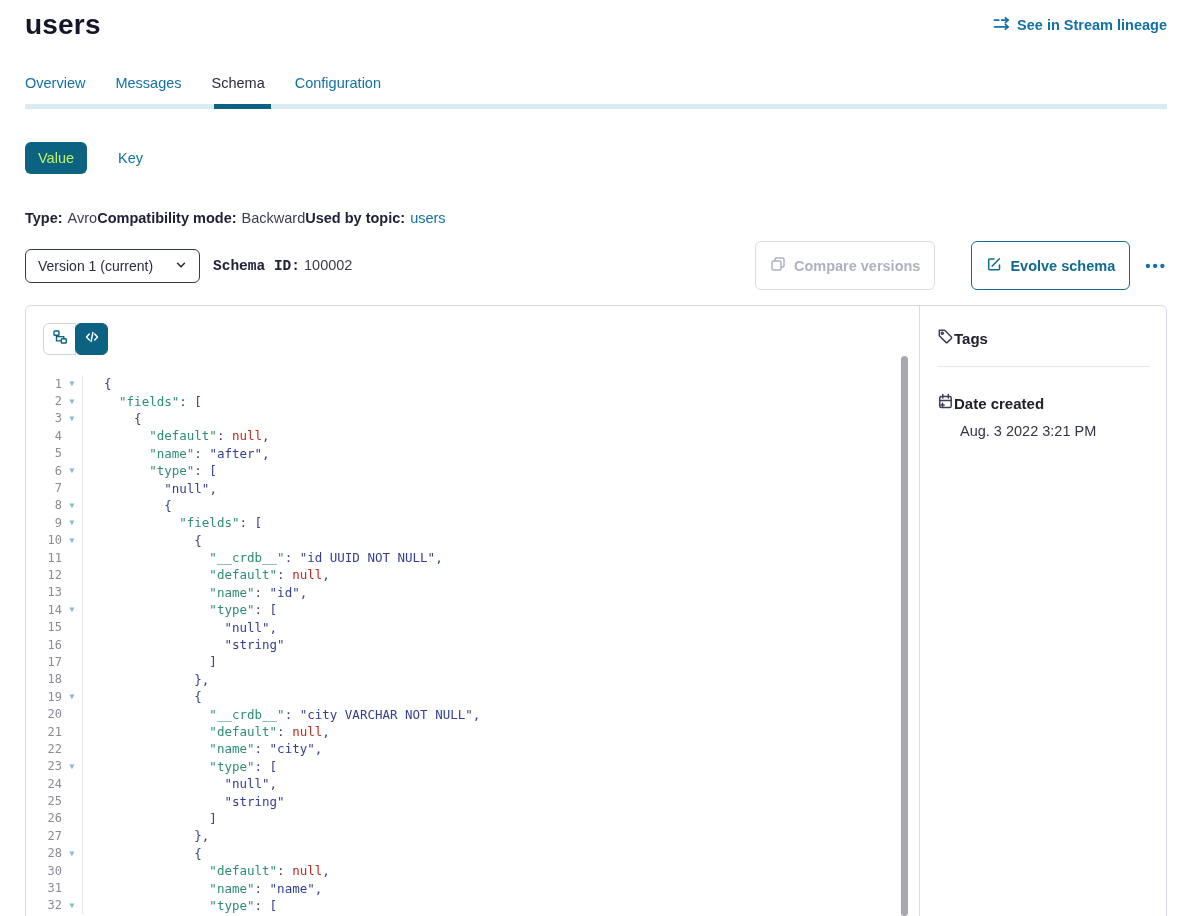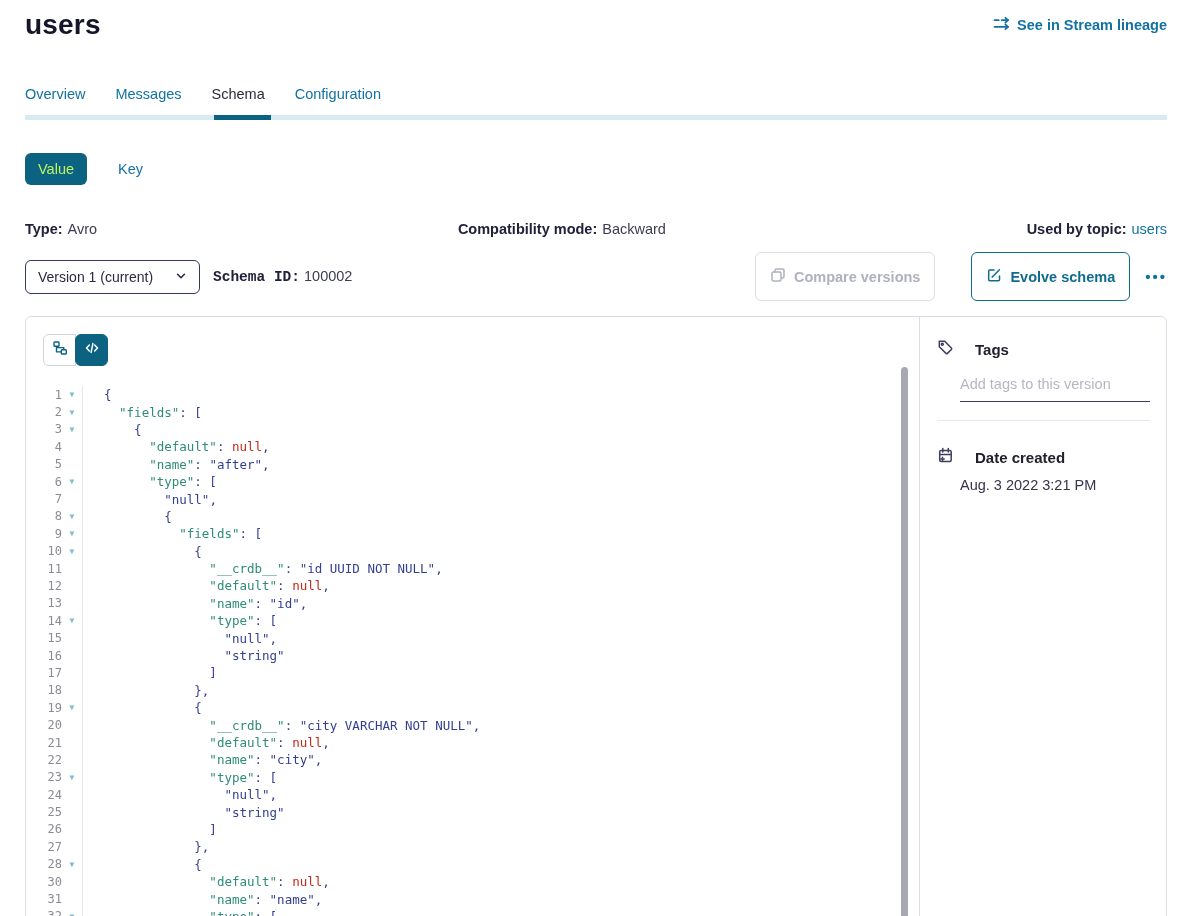--- a/index.html
+++ b/index.html
@@ -16,35 +16,35 @@
   .wrap{padding:8px 22px 0 25px;}
 
   
   .hdr{display:flex;justify-content:space-between;align-items:flex-start;}
   .page-title{margin:0;font-size:28px;line-height:34px;font-weight:700;color:#16162a;letter-spacing:.2px;}
   .lineage{display:flex;align-items:center;gap:7px;color:var(--accent_link);
            font-size:14.5px;font-weight:600;margin-top:8px;cursor:pointer;}
   .lineage svg{stroke:var(--accent_link);}
 
   
-  .tabs{margin-top:43px;position:relative;}
+  .tabs{margin-top:32px;position:relative;}
   .tab-list{display:flex;gap:30px;font-size:14.5px;line-height:18px;}
   .tab{color:var(--accent_link);cursor:pointer;padding-bottom:12px;}
   .tab.active{color:#2A2A3C;font-weight:500;}
   .tab-track{height:5px;background:var(--tab_track);position:relative;}
   .tab-indicator{position:absolute;left:189px;width:57px;height:5px;background:var(--primary_dark);}
 
   
   .vk-row{margin-top:33px;display:flex;align-items:center;}
   .btn-value{background:var(--primary_dark);color:#bef264;border:none;border-radius:6px;
              padding:0 13px;height:32px;font-size:14.5px;font-family:inherit;cursor:pointer;}
   .btn-key{color:var(--accent_link);font-size:14.5px;margin-left:25px;cursor:pointer;background:none;border:none;font-family:inherit;}
 
   
-  .meta{margin-top:36px;font-size:14.5px;display:flex;gap:20px;color:var(--text_body);justify-content:space-between;}
+  .meta{margin-top:36px;font-size:14.5px;display:flex;color:var(--text_body);}
   .meta b{color:#21213A;font-weight:700;}
   .meta .lnk{color:var(--accent_link);cursor:pointer;}
   .meta .pair{display:flex;gap:5px;}
 
   
   .toolbar{margin-top:15px;display:flex;align-items:center;}
   .select{width:175px;height:34px;border:1px solid #333A5E;border-radius:6px;background:#fff;
           display:flex;align-items:center;justify-content:space-between;padding:12px 12px;
           font-size:14px;color:#2A2A40;cursor:pointer;text-align:center;}
   .schema-id{margin-left:13px;font-size:14.5px;color:var(--text_body);}
@@ -75,21 +75,21 @@
   .fold{width:21px;flex:none;color:var(--fold_arrow);font-size:8px;border-right:1px solid #E6E6EC;
         align-self:stretch;display:flex;align-items:center;justify-content:center;cursor:pointer;}
   .code{white-space:pre;padding-left:21px;color:var(--code_pun);}
   .tok-key{color:var(--code_key);} .tok-str{color:var(--code_str);}
   .tok-nul{color:var(--code_null);} .tok-pun{color:var(--code_pun);}
   .scrollbar{position:absolute;top:50px;right:11px;width:7px;height:560px;
              background:var(--scrollbar);border-radius:4px;cursor:pointer;}
 
   
   .sidebar{width:247px;flex:none;border-left:1px solid var(--border);padding:22px 16px 0 17px;}
-  .sec-head{display:flex;align-items:center;gap:21px;font-size:15px;font-weight:700;color:#20202F;}
+  .sec-head{display:flex;align-items:center;gap:0;font-size:15px;font-weight:700;color:#20202F;}
   .sec-head svg{stroke:#3E3E5C;flex:none;}
   .tags-input{display:block;margin:14px 0 0 23px;width:190px;border:none;outline:none;
               border-bottom:1.5px solid #3D3D5C;padding:3px 0 9px;font-size:14.5px;
               font-family:inherit;color:var(--text_body);background:transparent;}
   .tags-input::placeholder{color:#B6B6C3;}
   .sb-divider{margin-top:18px;border:none;border-top:1px solid #E6E6EC;}
   .sec{margin-top:45px;}
   .sec2{margin-top:26px;}
   .sec-value{margin:10px 0 0 23px;font-size:14.5px;color:#34344A;}
   .muted-dash{color:#6E6E80;}
@@ -369,21 +369,20 @@
       <div>
         <div class="sec-head">
           <span>
             <svg width="17" height="17" viewBox="0 0 17 17" fill="none" stroke-width="1.5" stroke-linejoin="round">
               <path d="M2.3 2.3 h5.4 l6.7 6.7 a1 1 0 0 1 0 1.4 l-4 4 a1 1 0 0 1 -1.4 0 L2.3 7.7 Z"></path>
               <circle cx="5.3" cy="5.3" r="1"></circle>
             </svg>
           </span>
           <span>Tags</span>
         </div>
-        <input class="tags-input" type="text" placeholder="Add tags to this version" style="">
         <hr class="sb-divider">
       </div>
 
 
       <div class="sec2">
         <div class="sec-head">
           <span>
             <svg width="17" height="17" viewBox="0 0 17 17" fill="none" stroke-width="1.5" stroke-linecap="round">
               <rect x="2.7" y="3.5" width="11.5" height="11" rx="1.5"></rect>
               <path d="M5.8 1.6 v3.4 M11.3 1.6 v3.4 M2.7 7.5 h11.5"></path>

